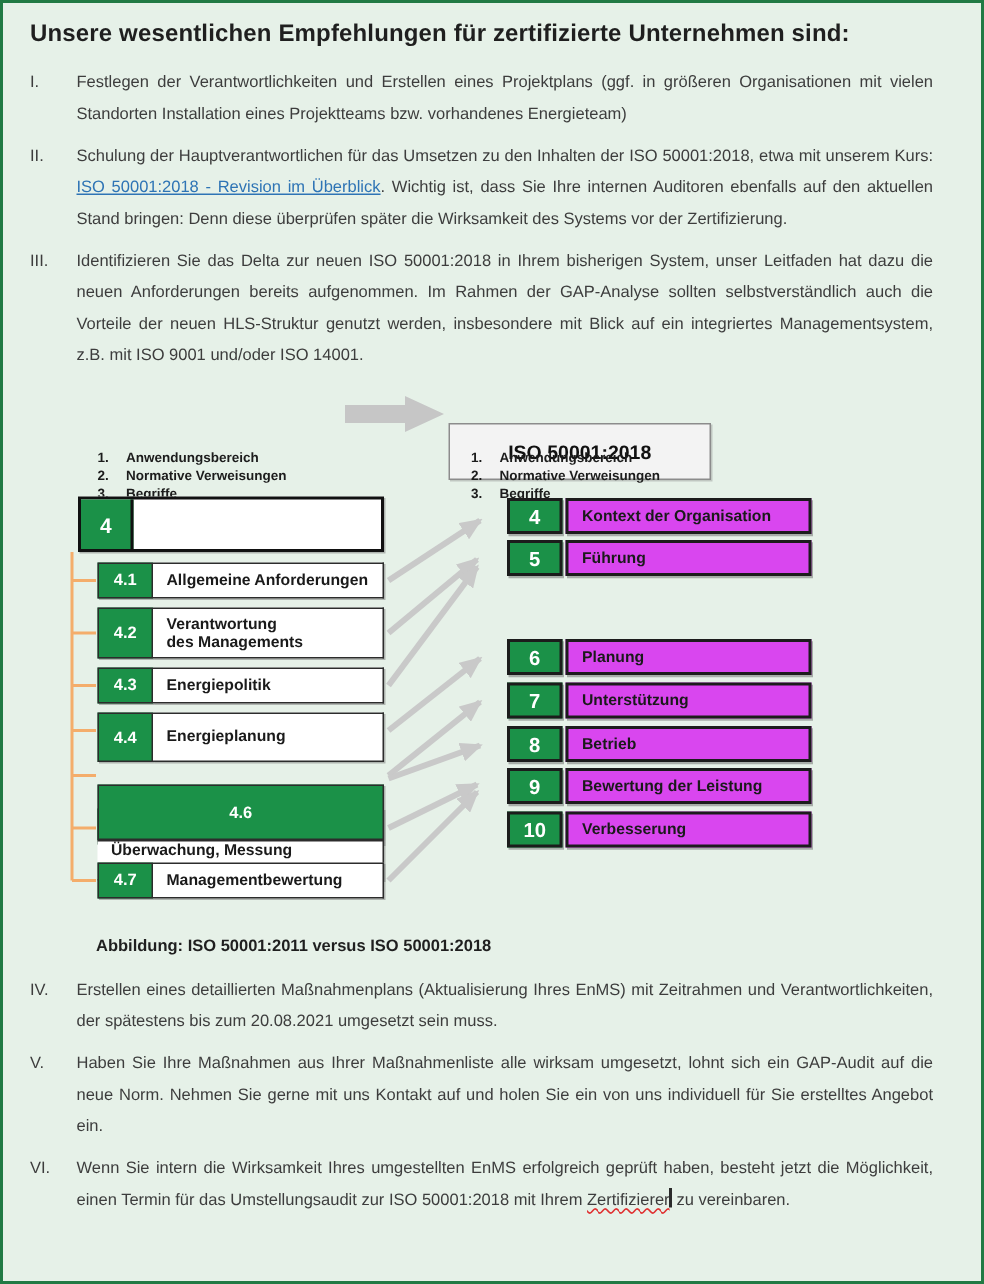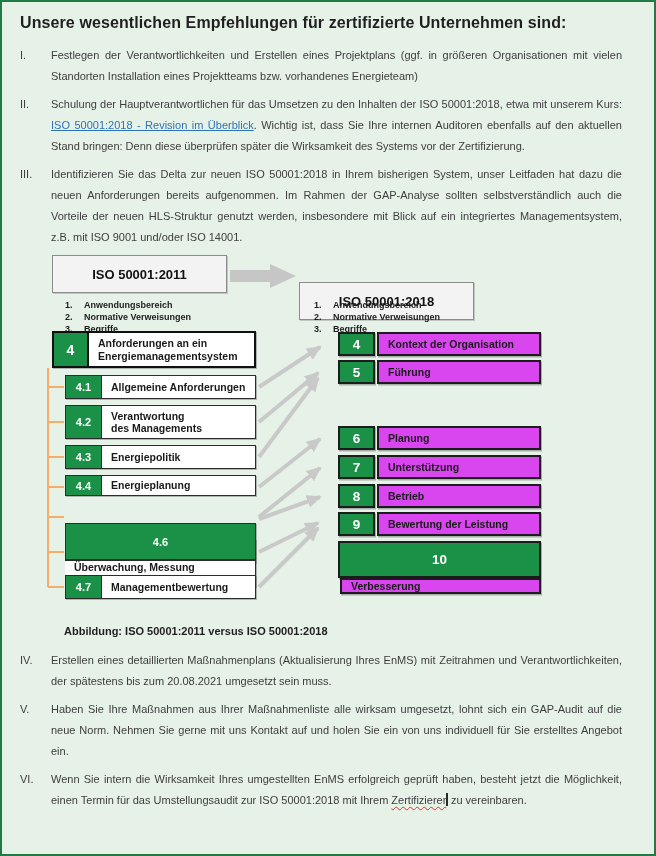--- a/index.html
+++ b/index.html
@@ -111,21 +111,20 @@
     <div class="itxt"><span>Schulung der Hauptverantwortlichen für das Umsetzen zu den Inhalten der ISO 50001:2018, etwa mit unserem Kurs: </span><a class="doclink">ISO 50001:2018 - Revision im Überblick</a><span>. Wichtig ist,  dass Sie Ihre internen Auditoren ebenfalls auf den aktuellen Stand bringen: Denn diese überprüfen später die Wirksamkeit des Systems vor der Zertifizierung.</span></div>
   </div>
 
   <div class="item">
     <span class="rn">III.</span>
     <div class="itxt">Identifizieren Sie das Delta zur neuen ISO 50001:2018 in Ihrem bisherigen System, unser Leitfaden hat dazu die neuen Anforderungen bereits aufgenommen. Im Rahmen der GAP-Analyse sollten selbstverständlich auch die Vorteile der neuen HLS-Struktur genutzt werden, insbesondere mit Blick auf ein integriertes Managementsystem, z.B. mit ISO 9001 und/oder  ISO 14001.</div>
   </div>
 
   <div class="diagram">
 
-    <div class="hbox left">ISO 50001:2011</div>
     <div class="hbox right">ISO 50001:2018</div>
 
     <div class="introlist l">
       <div class="introrow">
           <span class="n">1.</span>
           <span>Anwendungsbereich</span>
         </div>
       <div class="introrow">
           <span class="n">2.</span>
           <span>Normative Verweisungen</span>
@@ -177,37 +176,35 @@
         <line x1="257" y1="232" x2="318" y2="184" marker-end="url(#ah)"></line>
         <line x1="257" y1="262" x2="318" y2="213" marker-end="url(#ah)"></line>
         <line x1="257" y1="264" x2="318" y2="242" marker-end="url(#ah)"></line>
         <line x1="257" y1="297" x2="316" y2="268" marker-end="url(#ah)"></line>
         <line x1="257" y1="332" x2="316" y2="273" marker-end="url(#ah)"></line>
       </g>
     </svg>
 
     <div class="lbig" style="top:76px;height:37px;">
       <div class="lnum">4</div>
-      <div class="llab">Anforderungen an ein
-Energiemanagementsystem</div>
     </div>
     <div class="lrow" style="top:120px;height:24px;">
       <div class="lnum">4.1</div>
       <div class="llab">Allgemeine Anforderungen</div>
     </div>
     <div class="lrow" style="top:150px;height:34px;border-radius:13px;">
       <div class="lnum">4.2</div>
       <div class="llab">Verantwortung
 des Managements</div>
     </div>
     <div class="lrow" style="top:190px;height:24px;">
       <div class="lnum">4.3</div>
       <div class="llab">Energiepolitik</div>
     </div>
-    <div class="lrow" style="top:220px;height:21px;">
+    <div class="lrow" style="top:220px;height:33px;">
       <div class="lnum">4.4</div>
       <div class="llab">Energieplanung</div>
     </div>
     <div class="lrow" style="top:250px;height:24px;margin-top:34px;">
       <div class="lnum">4.5</div>
       <div class="llab">Einführung und Umsetzung</div>
     </div>
     <div class="lrow" style="top:268px;height:34px;flex-direction:column;">
       <div class="lnum">4.6</div>
       <div class="llab">Überwachung, Messung
@@ -235,21 +232,21 @@
       <div class="rlab">Unterstützung</div>
     </div>
     <div class="rrow" style="top:229px;">
       <div class="rnum">8</div>
       <div class="rlab">Betrieb</div>
     </div>
     <div class="rrow" style="top:257px;">
       <div class="rnum">9</div>
       <div class="rlab">Bewertung der Leistung</div>
     </div>
-    <div class="rrow" style="top:286px;flex-direction:column;">
+    <div class="rrow" style="top:286px;">
       <div class="rnum">10</div>
       <div class="rlab">Verbesserung</div>
     </div>
   </div>
 
   <div class="caption">Abbildung: ISO 50001:2011  versus ISO 50001:2018</div>
 
   <div class="item">
     <span class="rn">IV.</span>
     <div class="itxt">Erstellen eines detaillierten Maßnahmenplans (Aktualisierung Ihres EnMS) mit Zeitrahmen und Verantwortlichkeiten, der spätestens bis zum 20.08.2021 umgesetzt sein muss.</div>

